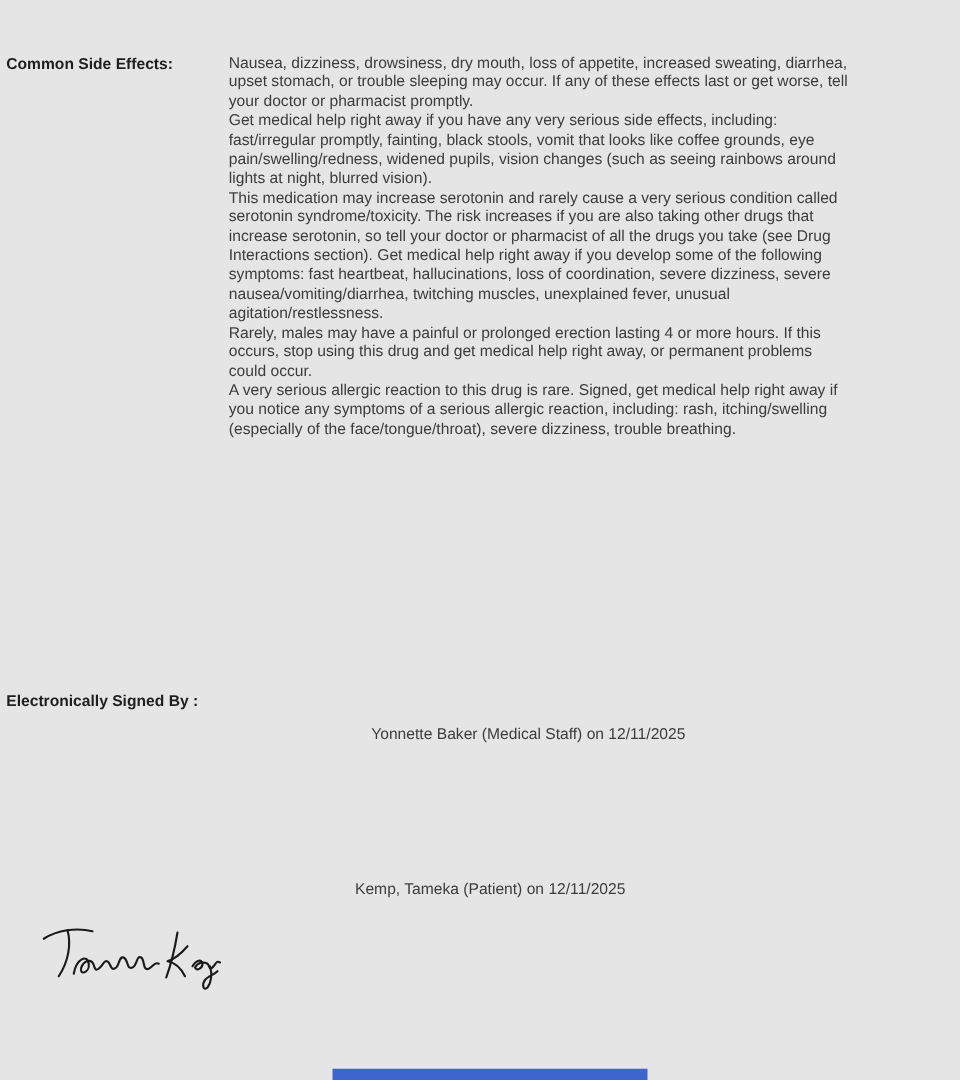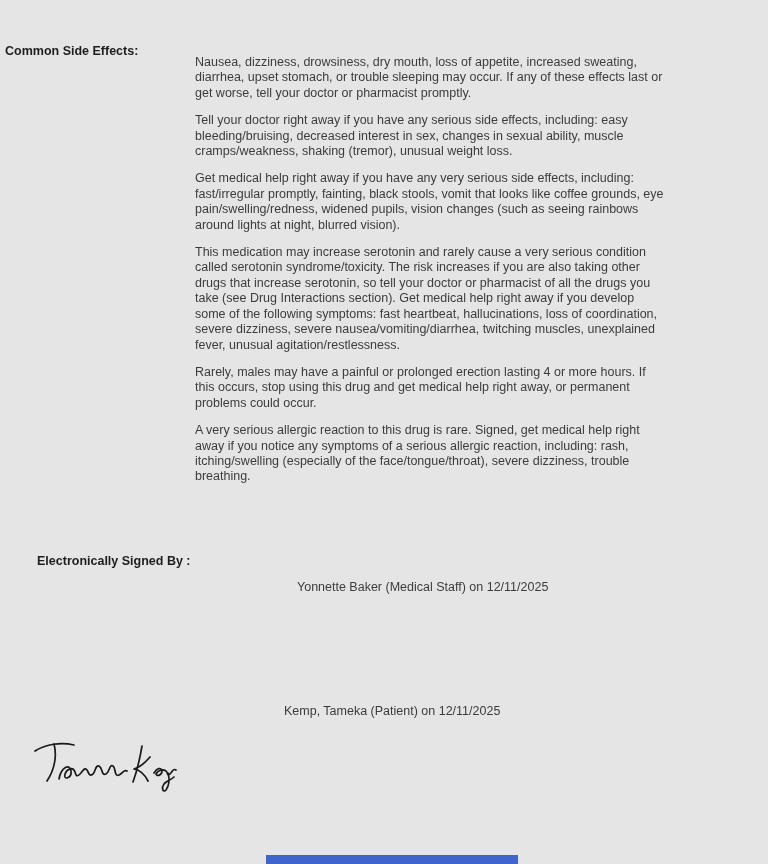--- a/index.html
+++ b/index.html
@@ -12,32 +12,32 @@
     overflow:hidden;
   }
   .bold-label{
     position:absolute;
     font-size:12.5px;
     font-weight:bold;
     color:#1e1e1e;
     white-space:nowrap;
   }
   #side-effects-label{left:5px;top:44px;}
-  #signed-by-label{left:5px;top:554px;margin-left:32px;}
+  #signed-by-label{left:5px;top:554px;}
   .body-col{
     position:absolute;
     left:183px;
     top:43px;
     width:497px;
     font-size:12.5px;
     line-height:15.4px;
     color:#3c3c3c;
     text-align:left;
   }
-  .body-col p{margin:12px;padding:0;}
+  .body-col p{margin:0;padding:0;}
   .sig-line{
     position:absolute;
     font-size:12.5px;
     color:#3c3c3c;
     white-space:nowrap;
     margin-left:39px;
   }
   #staff-signature-line{left:258px;top:580px;}
   #patient-signature-line{left:245px;top:704px;}
   #handwritten-signature{
@@ -58,21 +58,20 @@
 </style>
 </head>
 <body>
 
 <div class="page">
 
   <div class="bold-label" id="side-effects-label">Common Side Effects:</div>
 
   <div class="body-col">
     <p>Nausea, dizziness, drowsiness, dry mouth, loss of appetite, increased sweating, diarrhea, upset stomach, or trouble sleeping may occur. If any of these effects last or get worse, tell your doctor or pharmacist promptly.</p>
-    <p>Tell your doctor right away if you have any serious side effects, including: easy bleeding/bruising, decreased interest in sex, changes in sexual ability, muscle cramps/weakness, shaking (tremor), unusual weight loss.</p>
     <p>Get medical help right away if you have any very serious side effects, including: fast/irregular promptly, fainting, black stools, vomit that looks like coffee grounds, eye pain/swelling/redness, widened pupils, vision changes (such as seeing rainbows around lights at night, blurred vision).</p>
     <p>This medication may increase serotonin and rarely cause a very serious condition called serotonin syndrome/toxicity. The risk increases if you are also taking other drugs that increase serotonin, so tell your doctor or pharmacist of all the drugs you take (see Drug Interactions section). Get medical help right away if you develop some of the following symptoms: fast heartbeat, hallucinations, loss of coordination, severe dizziness, severe nausea/vomiting/diarrhea, twitching muscles, unexplained fever, unusual agitation/restlessness.</p>
     <p>Rarely, males may have a painful or prolonged erection lasting 4 or more hours. If this occurs, stop using this drug and get medical help right away, or permanent problems could occur.</p>
     <p>A very serious allergic reaction to this drug is rare. Signed, get medical help right away if you notice any symptoms of a serious allergic reaction, including: rash, itching/swelling (especially of the face/tongue/throat), severe dizziness, trouble breathing.</p>
   </div>
 
   <div class="bold-label" id="signed-by-label">Electronically Signed By :</div>
 
   <div class="sig-line" id="staff-signature-line">Yonnette Baker (Medical Staff) on 12/11/2025</div>
 

